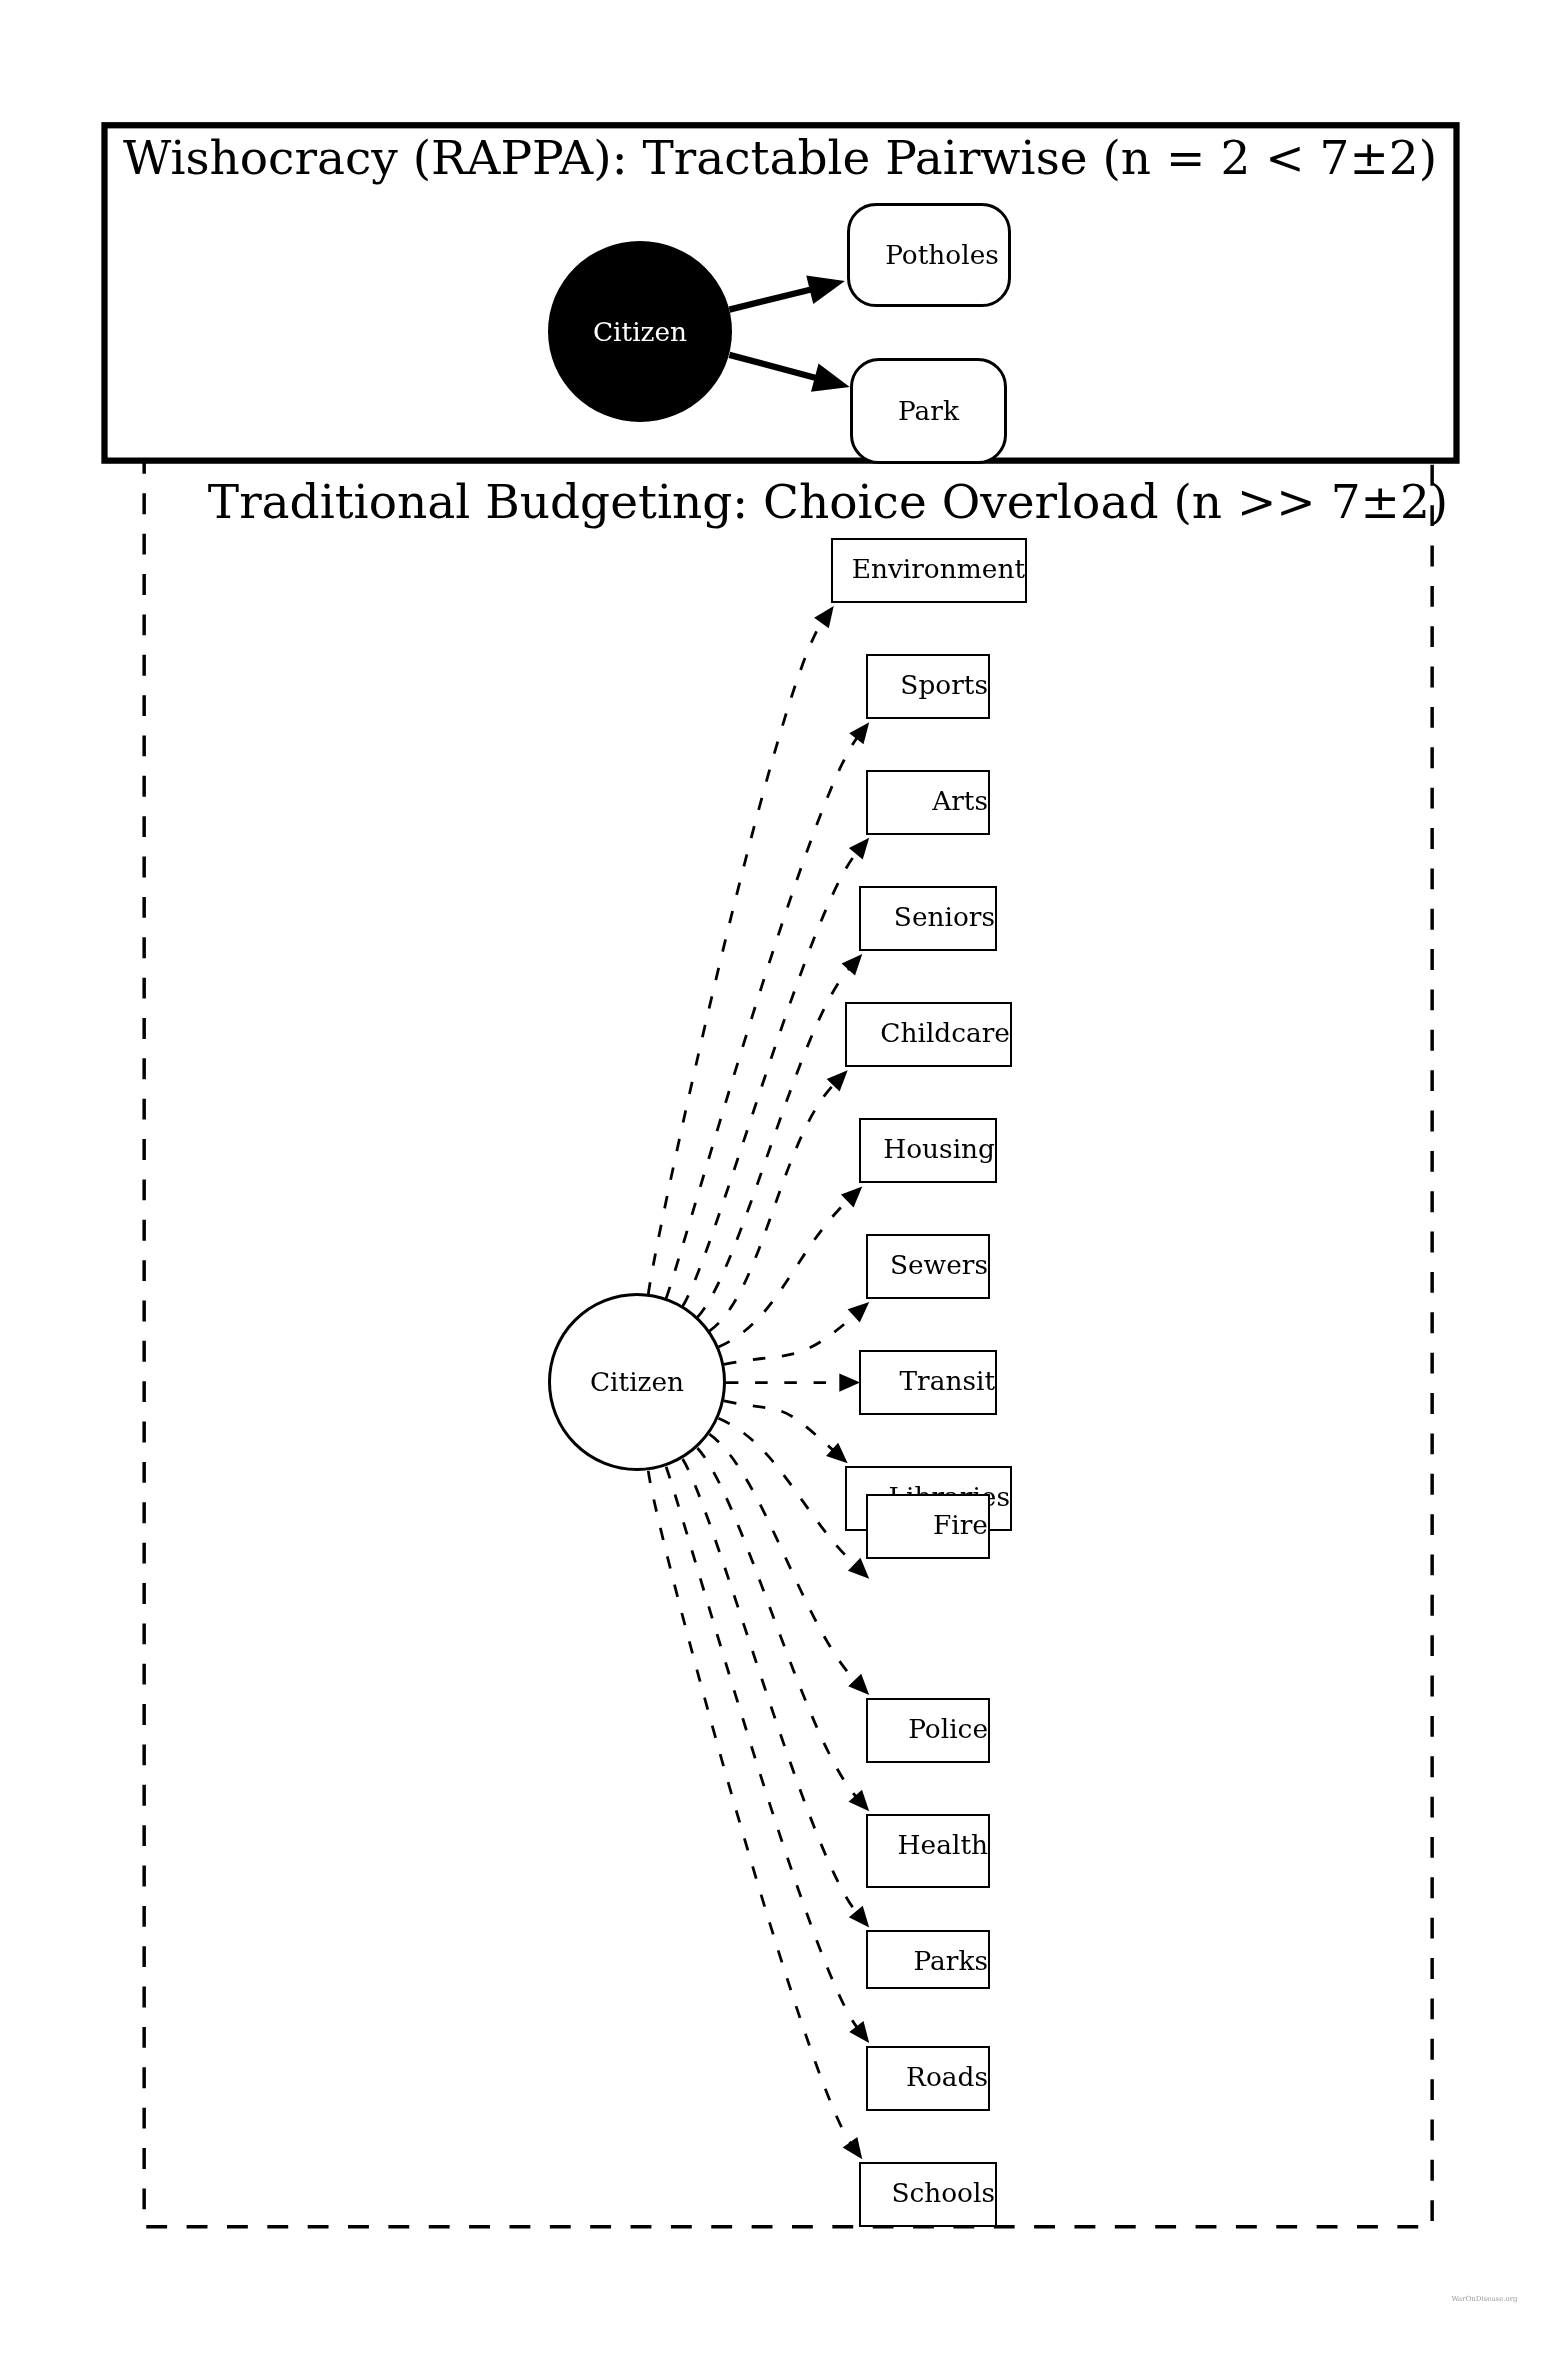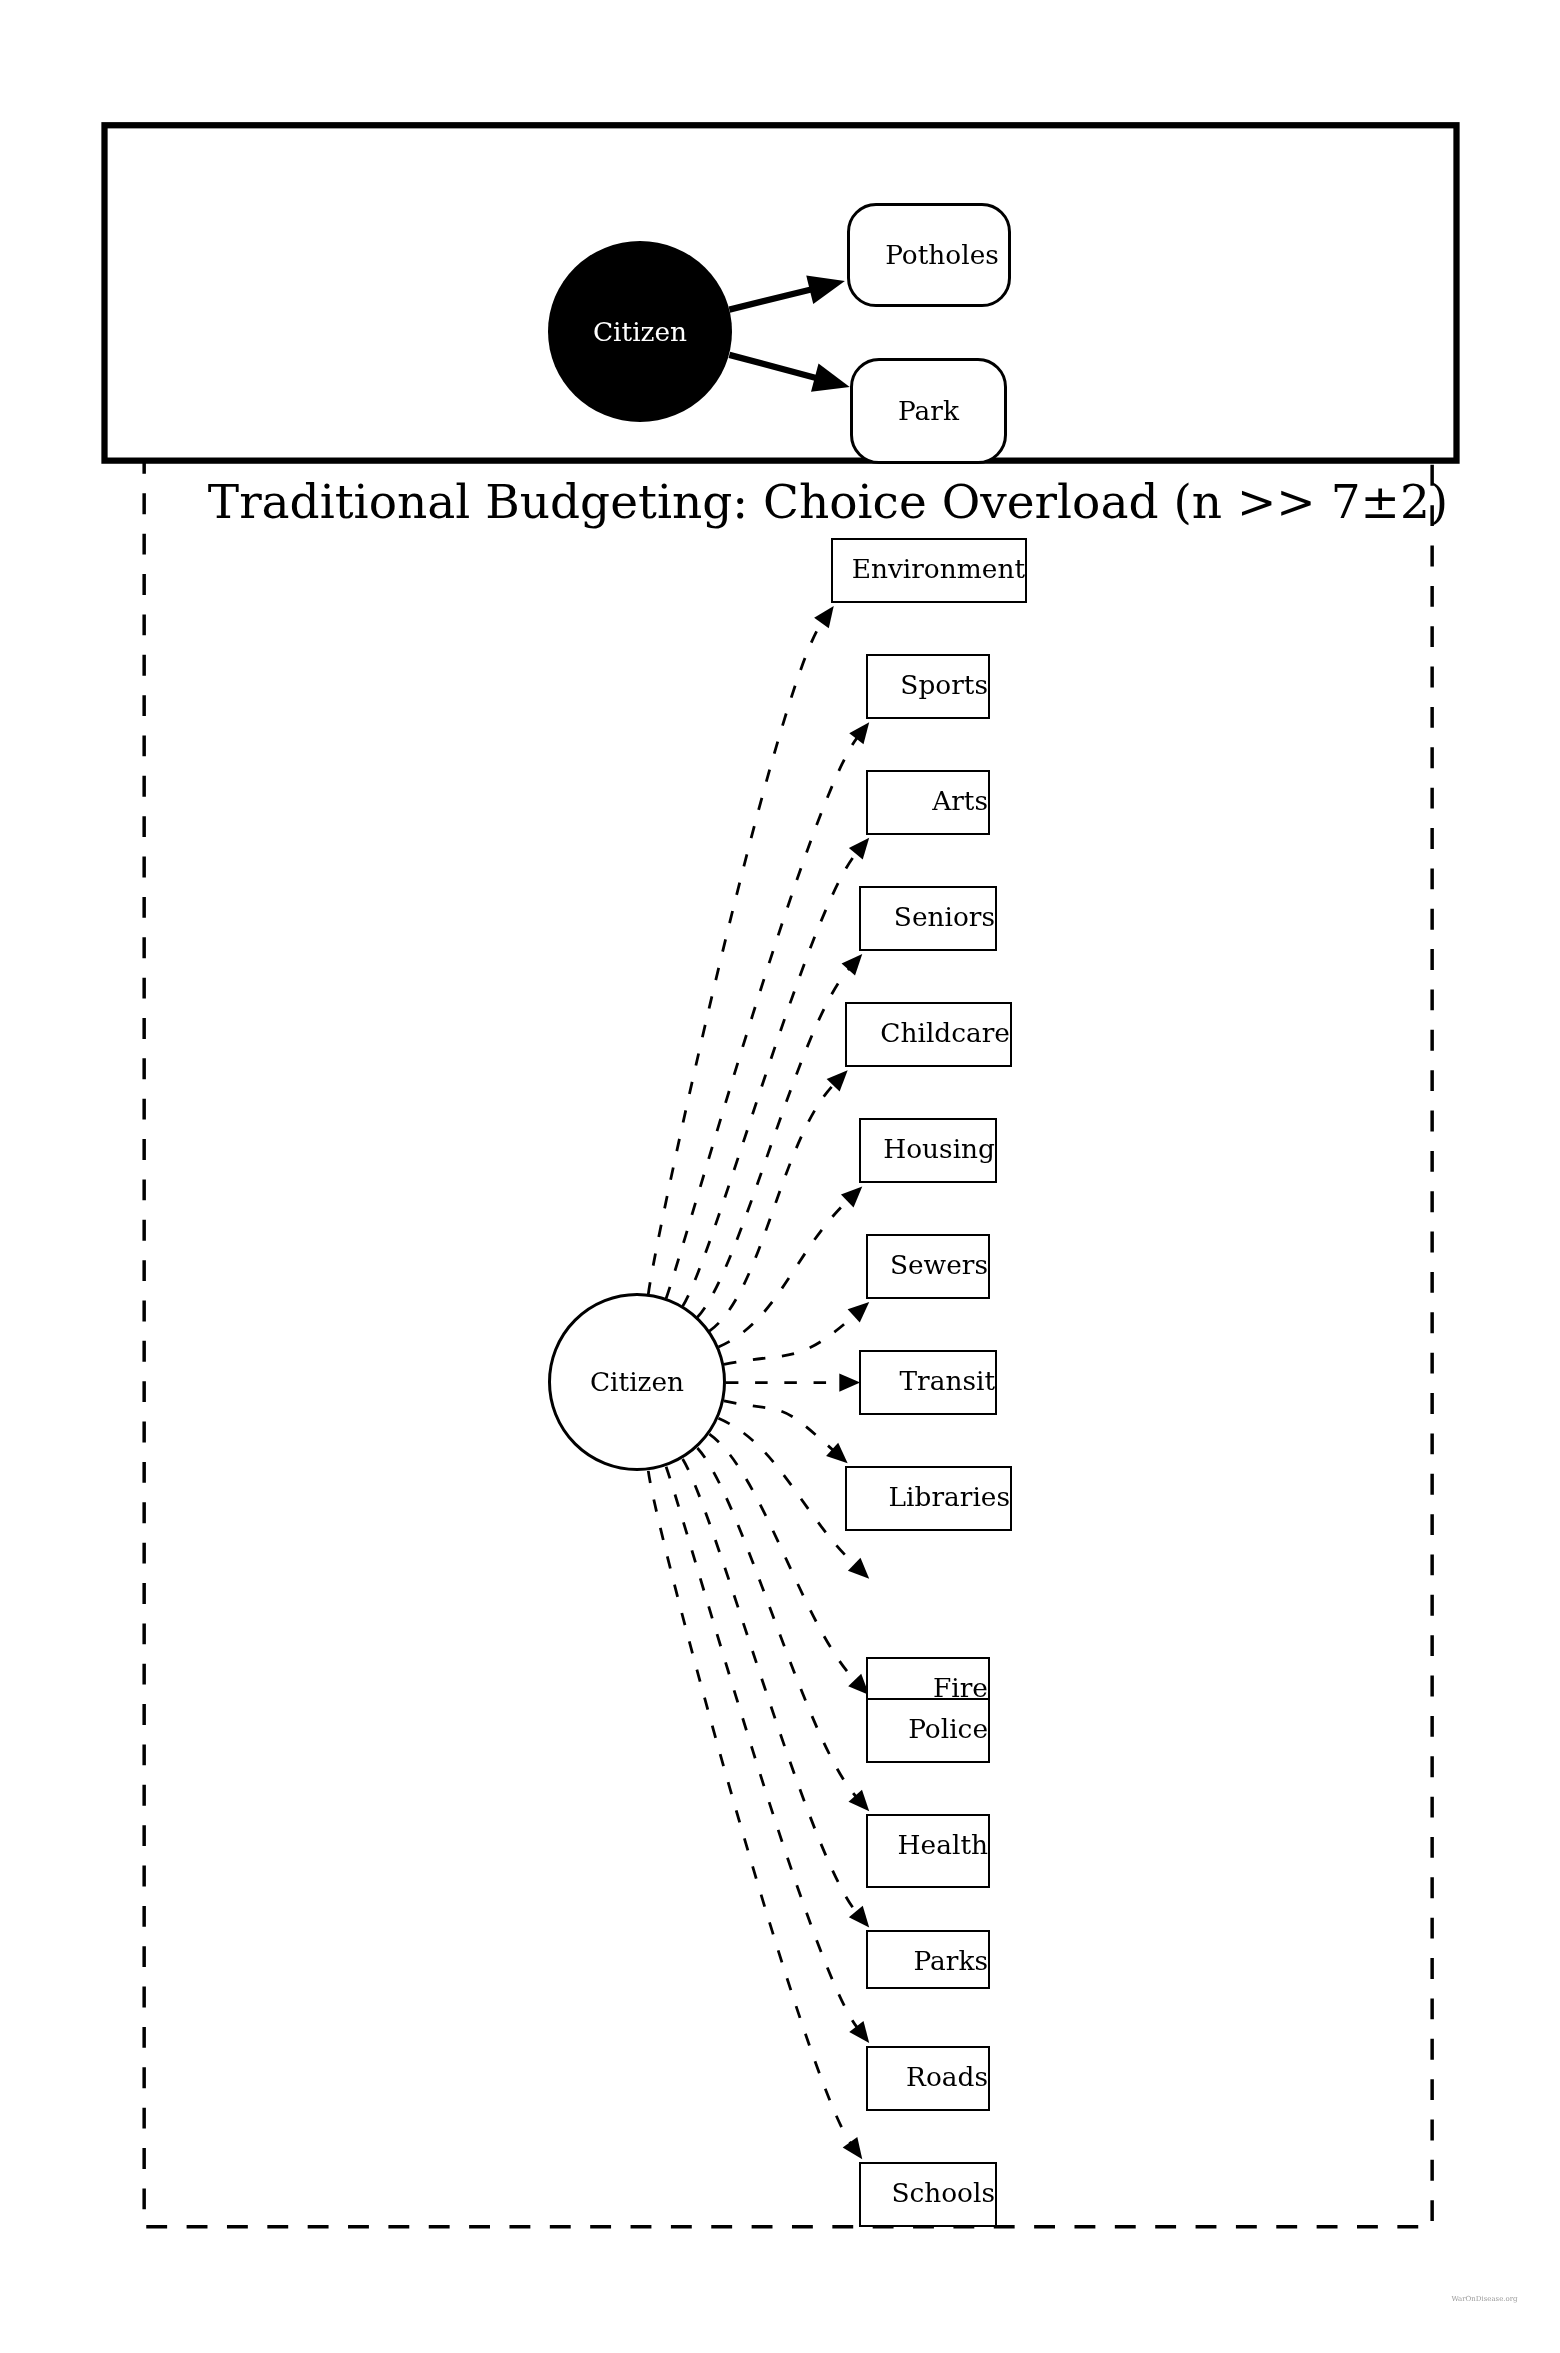--- a/index.html
+++ b/index.html
@@ -77,40 +77,41 @@
         <path d="M 980.9 2096.7 C 1029.9 2178.1, 1159.0 2662.8, 1231.0 2748.6" stroke-width="4" stroke-dasharray="18 24" class="edge"></path>
         <polygon points="1249,2770 1219.7577939488572,2755.374905632356 1239.6749494699504,2738.662427780506" fill="#000"></polygon>
         <path d="M 957.1 2107.9 C 988.3 2197.6, 1162.8 2825.7, 1231.8 2913.9" stroke-width="4" stroke-dasharray="18 24" class="edge"></path>
         <polygon points="1249,2936 1220.2860159433428,2920.3632765710317 1240.7742955371175,2904.356078212565" fill="#000"></polygon>
         <path d="M 931.5 2113.9 C 943.7 2208.1, 1156.7 2989.7, 1222.5 3080.3" stroke-width="4" stroke-dasharray="18 24" class="edge"></path>
         <polygon points="1239,3103 1210.8492215043514,3086.3706984485534 1231.8836633581002,3071.0882818889495" fill="#000"></polygon>
       </g>
   </svg>
 
   <div class="layer">
+    <div class="panel-title" style="left:104px;top:132px;width:1352px;">Wishocracy (RAPPA): Tractable Pairwise (n = 2 &lt; 7±2)</div>
 
     <div class="panel-title" style="left:144px;top:476px;width:1288px;padding-left:40px;">Traditional Budgeting: Choice Overload (n &gt;&gt; 7±2)</div>
 
     <div class="hub-ellipse" style="left:548px;top:241px;width:184px;height:181px;line-height:181px;">Citizen</div>
 
     <div class="hub-circle" style="left:548px;top:1293px;width:178px;height:178px;line-height:171px;">Citizen</div>
 
     <div id="nodes-root">
         <div class="node-rbox" style="left: 847px; top: 203px; width: 164px; height: 104px; line-height: 97px; padding-left: 26px;">Potholes</div>
         <div class="node-rbox" style="left: 850px; top: 358px; width: 157px; height: 106px; line-height: 99px;">Park</div>
         <div class="node-box" style="left: 831px; top: 538px; width: 196px; height: 65px; line-height: 58px;">Environment</div>
         <div class="node-box" style="left: 866px; top: 654px; width: 124px; height: 65px; line-height: 58px;">Sports</div>
         <div class="node-box" style="left: 866px; top: 770px; width: 124px; height: 65px; line-height: 58px;">Arts</div>
         <div class="node-box" style="left: 859px; top: 886px; width: 138px; height: 65px; line-height: 58px;">Seniors</div>
         <div class="node-box" style="left: 845px; top: 1002px; width: 167px; height: 65px; line-height: 58px;">Childcare</div>
         <div class="node-box" style="left: 859px; top: 1118px; width: 138px; height: 65px; line-height: 58px;">Housing</div>
         <div class="node-box" style="left: 866px; top: 1234px; width: 124px; height: 65px; line-height: 58px;">Sewers</div>
         <div class="node-box" style="left: 859px; top: 1350px; width: 138px; height: 65px; line-height: 58px;">Transit</div>
         <div class="node-box" style="left: 845px; top: 1466px; width: 167px; height: 65px; line-height: 58px;">Libraries</div>
-        <div class="node-box" style="left: 866px; top: 1657px; width: 124px; height: 65px; line-height: 58px;">Fire</div>
+        <div class="node-box" style="left: 866px; top: 1494px; width: 124px; height: 65px; line-height: 58px;">Fire</div>
         <div class="node-box" style="left: 866px; top: 1698px; width: 124px; height: 65px; line-height: 58px;">Police</div>
         <div class="node-box" style="left: 866px; top: 1814px; width: 124px; height: 74px; line-height: 58px;">Health</div>
         <div class="node-box" style="left: 866px; top: 1930px; width: 124px; height: 59px; line-height: 58px;">Parks</div>
         <div class="node-box" style="left: 866px; top: 2046px; width: 124px; height: 65px; line-height: 58px;">Roads</div>
         <div class="node-box" style="left: 859px; top: 2162px; width: 138px; height: 65px; line-height: 58px;">Schools</div>
       </div>
 
     <div class="watermark" style="left:1446px;top:2295px;">WarOnDisease.org</div>
   </div>
 </div>

